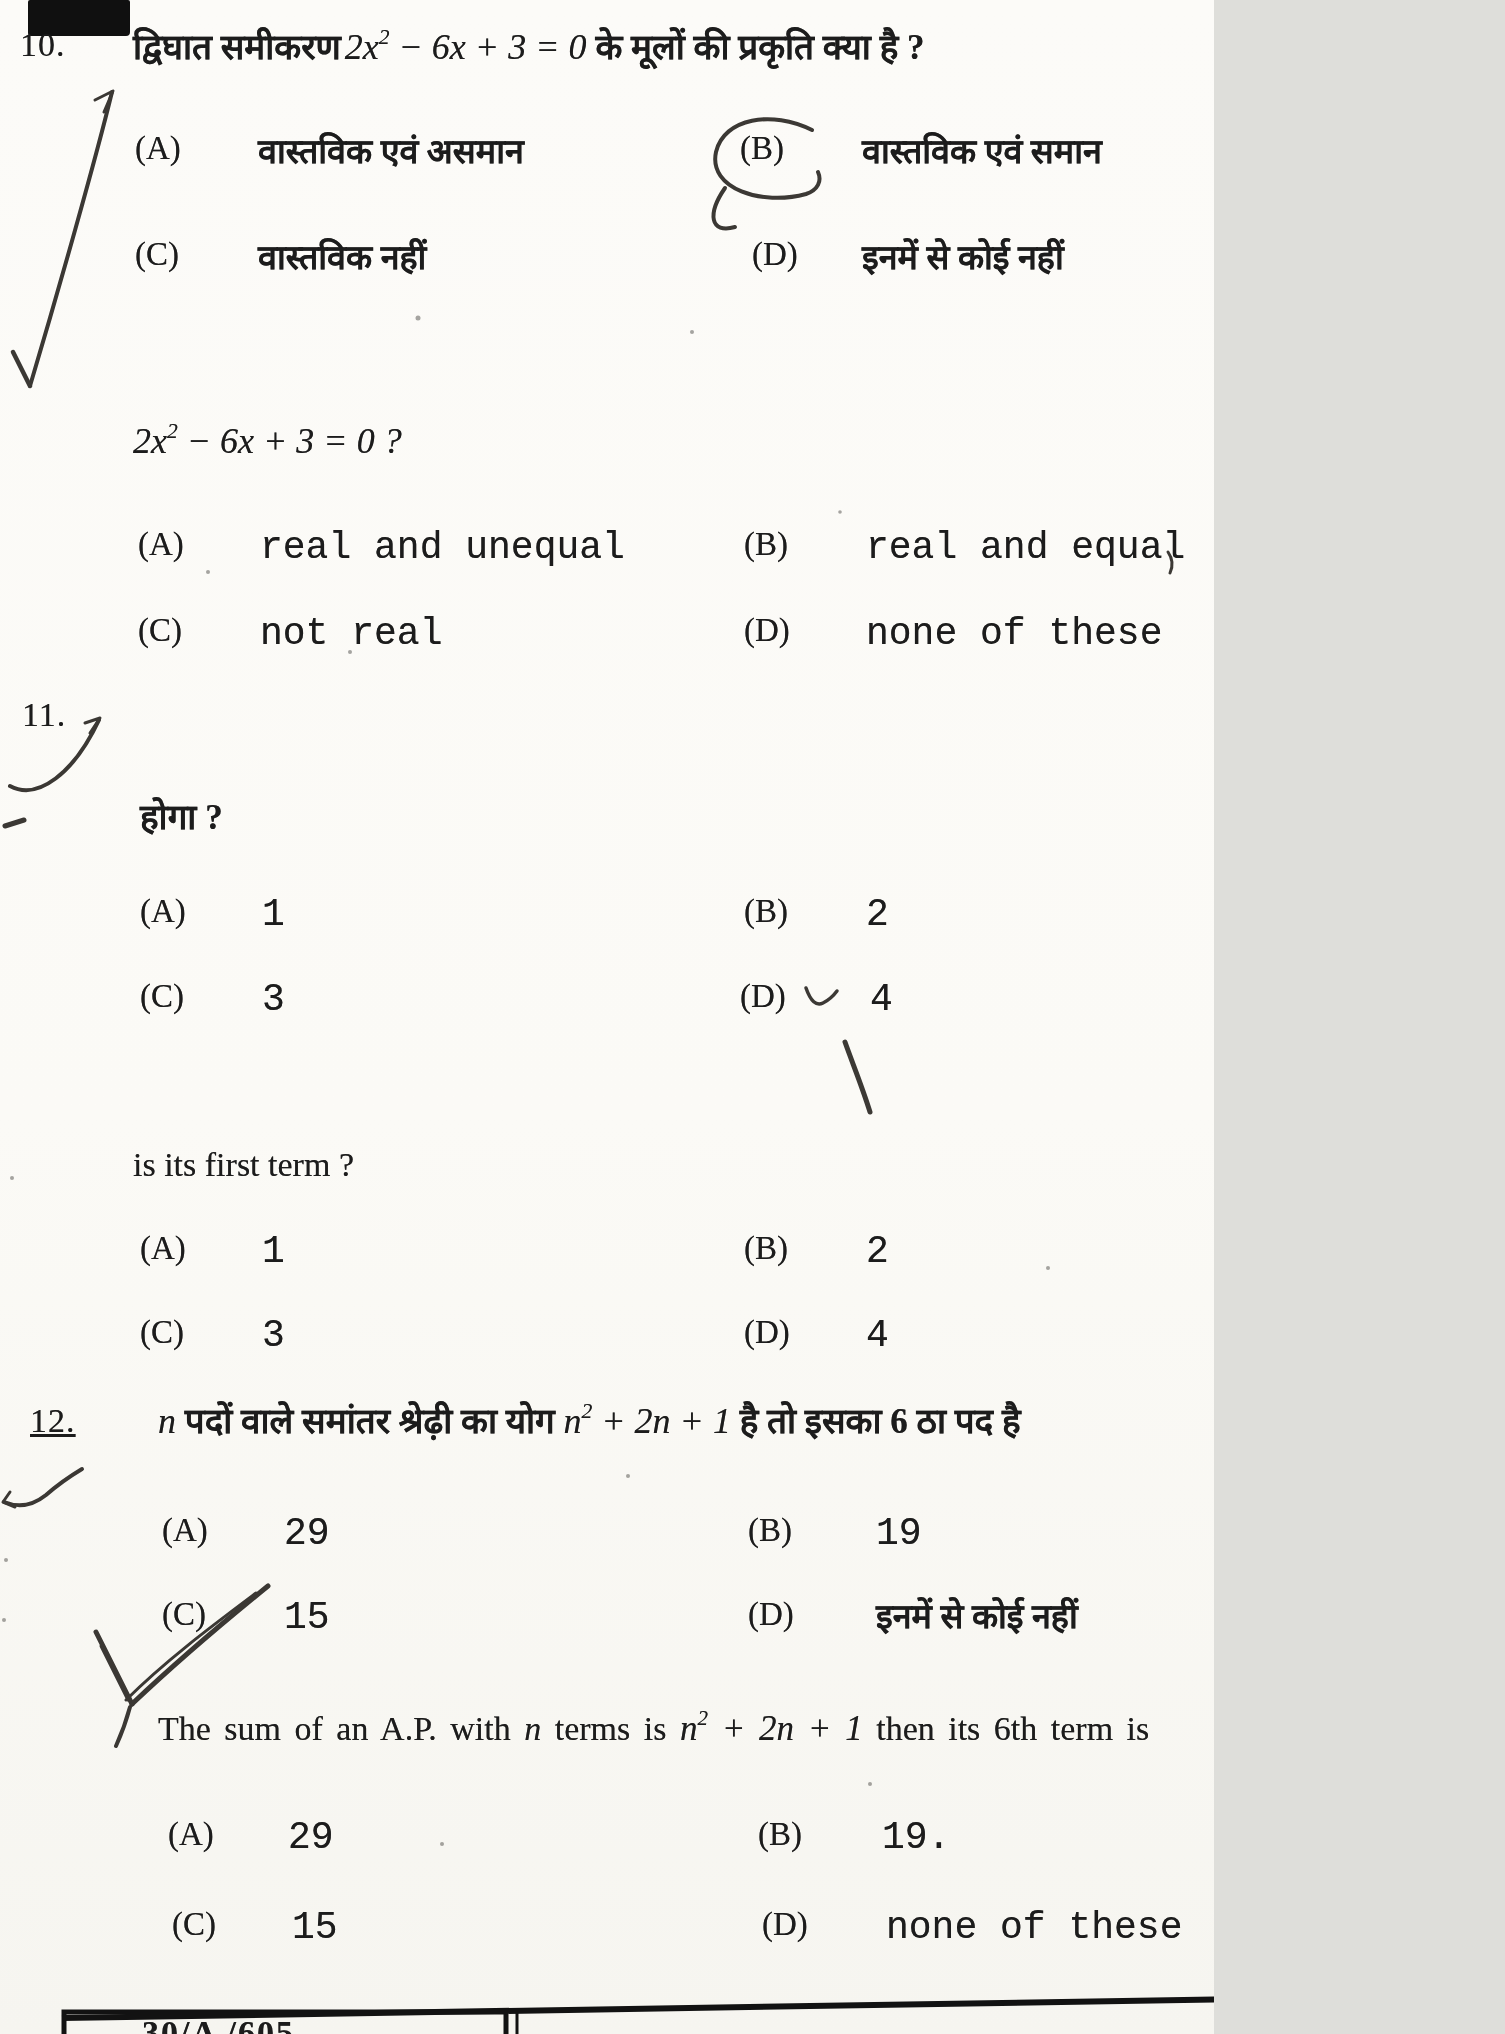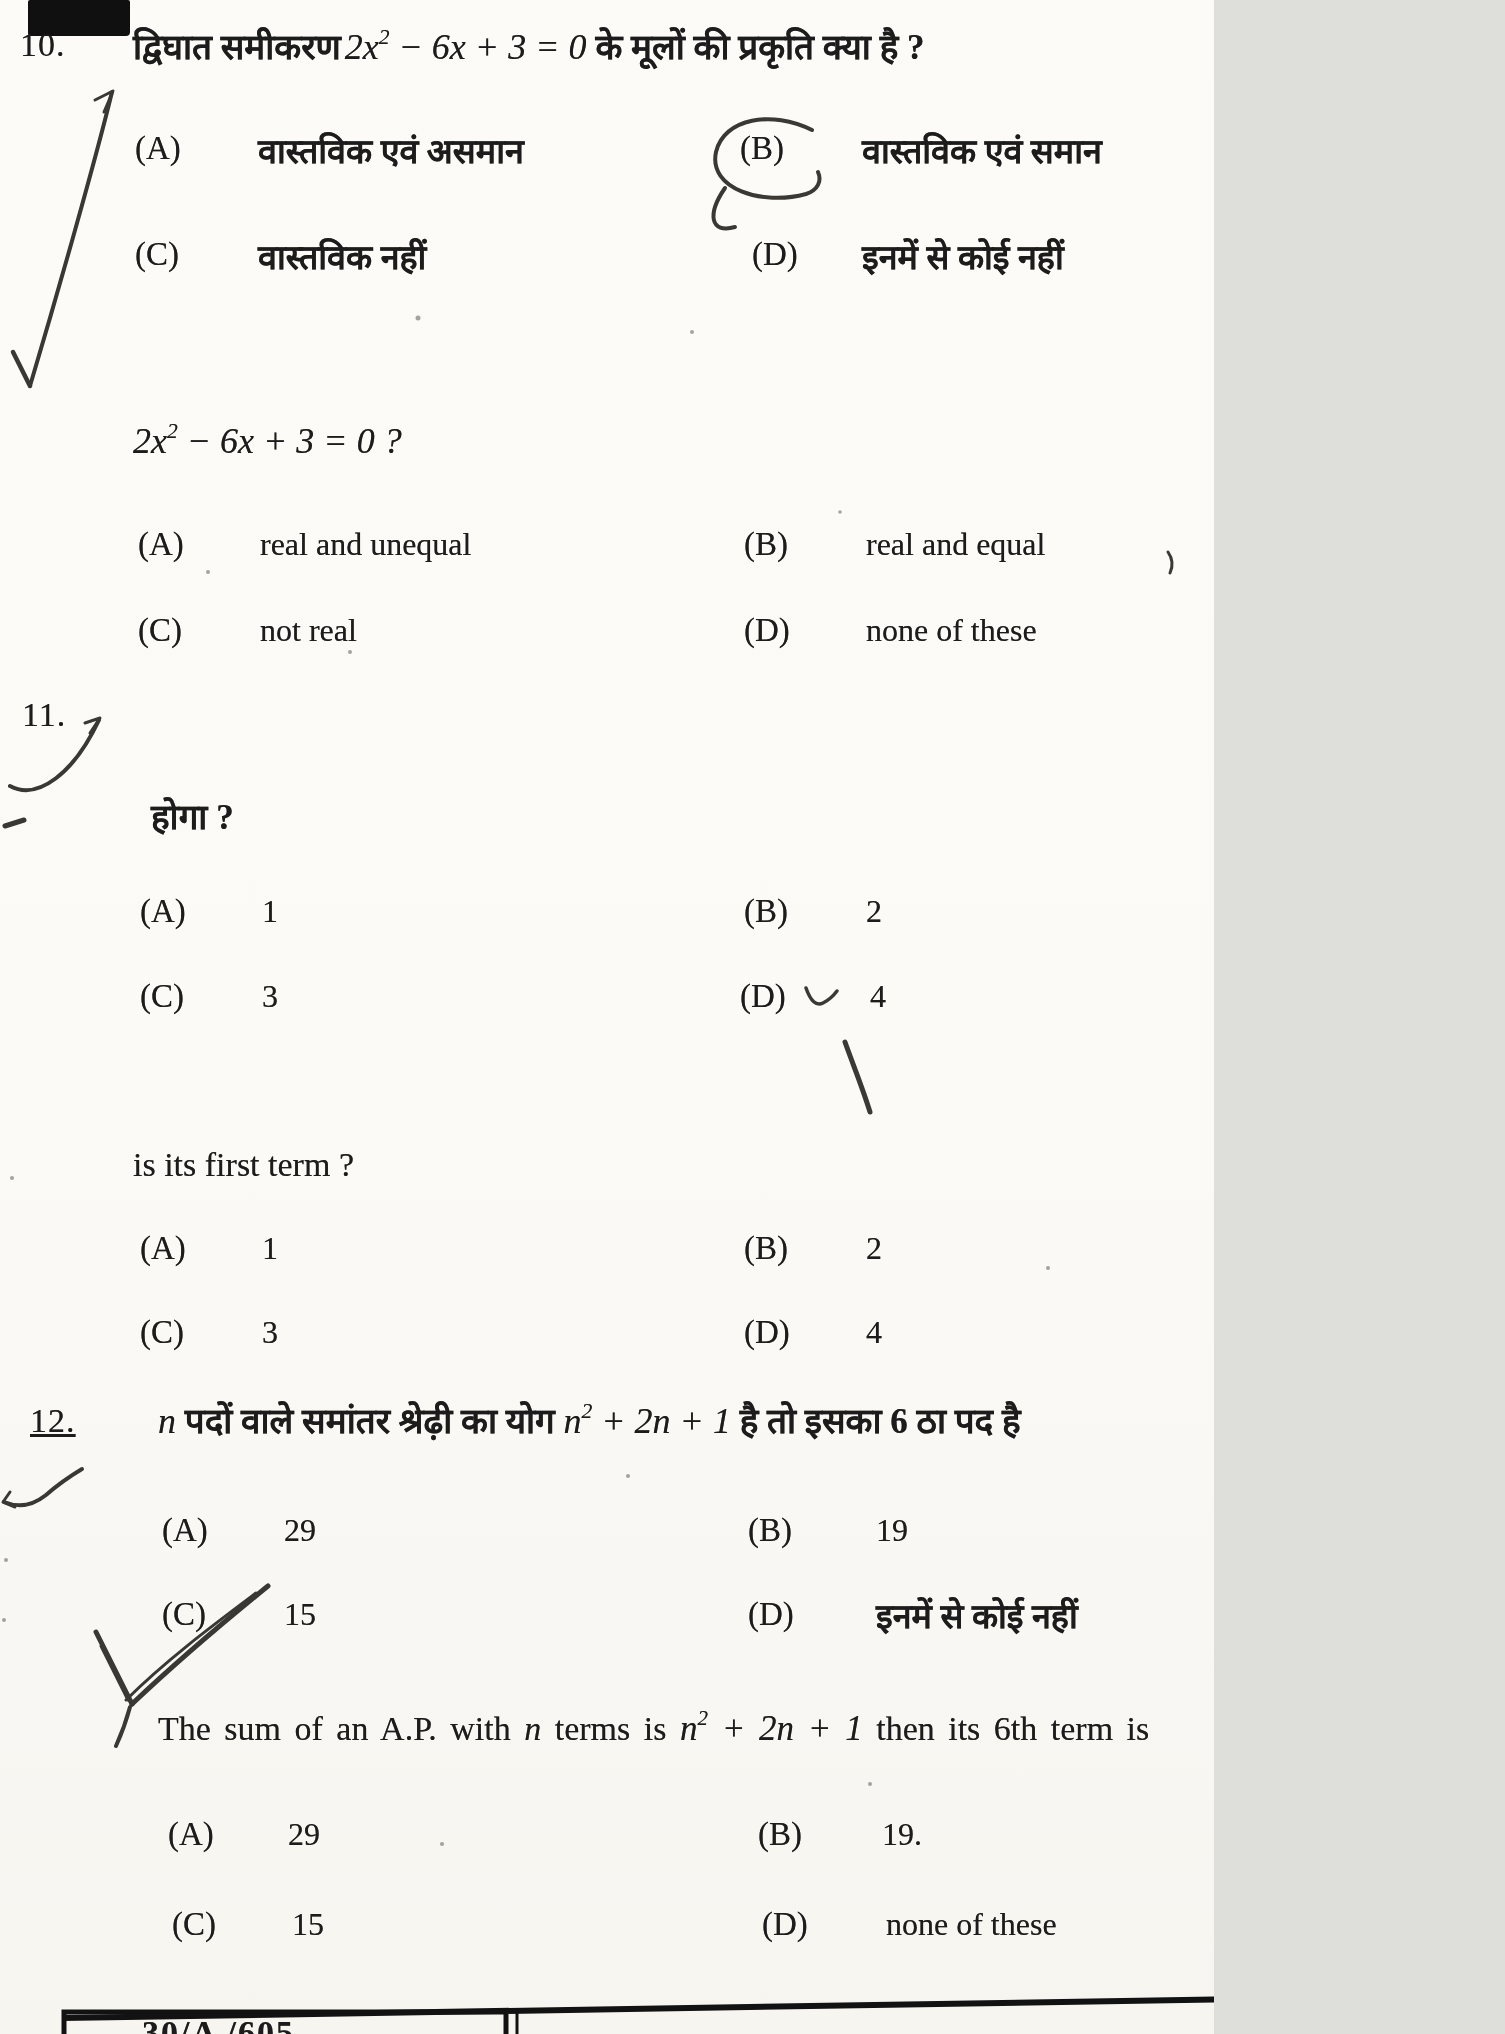--- a/index.html
+++ b/index.html
@@ -8,21 +8,21 @@
     background:linear-gradient(180deg,#fcfbf8 0%,#fbfaf6 55%,#f6f5f0 100%);
     font-family:"Liberation Serif","DejaVu Serif",serif;
     color:#1c1c1c;
   }
   .abs{position:absolute;white-space:nowrap;}
   .ink{color:#1c1c1c;text-shadow:0 0 .6px rgba(25,25,25,.65);}
   .hi{font-family:"Liberation Serif","DejaVu Serif",serif;font-weight:600;font-size:35px;}
   .en{font-family:"Liberation Serif","DejaVu Serif",serif;font-size:34px;text-align:center;}
   .qnum{font-size:34px;letter-spacing:1px;}
   .optL{font-size:33px;}
-  .optV{font-size:32px;}
+  .optV{font-size:38px;font-family:Liberation Mono, monospace;}
   .optVhi{font-size:34px;font-weight:600;}
   .math{font-style:italic;font-size:36px;}
   .math sup{font-size:.6em;font-style:italic;position:relative;top:-2px;}
   .just{white-space:normal;text-align:justify;text-align-last:justify;}
   .blackbox{position:absolute;left:28px;top:0;width:102px;height:36px;background:#101010;border-radius:2px 2px 4px 3px;}
   .annot{position:absolute;left:0;top:0;pointer-events:none;}
   .footer-box-text{font-weight:700;font-size:34px;letter-spacing:2px;}
   .pagelabel{font-size:36px;letter-spacing:1px;}
   .wsp{word-spacing:5px;}
 </style>
@@ -65,21 +65,21 @@
   <span class="abs ink optL" style="left:744px;top:526px;">(B)</span>
   <span class="abs ink optV" style="left:866px;top:526px;">real and equal</span>
 
   <span class="abs ink optL" style="left:138px;top:612px;">(C)</span>
   <span class="abs ink optV" style="left:260px;top:612px;">not real</span>
   <span class="abs ink optL" style="left:744px;top:612px;">(D)</span>
   <span class="abs ink optV" style="left:866px;top:612px;">none of these</span>
 
   <div class="abs ink qnum" style="left:22px;top:696px;">11.</div>
 
-  <div class="abs ink hi" style="left:151px;top:792px;">होगा ?</div>
+  <div class="abs ink hi" style="left:140px;top:792px;">होगा ?</div>
 
   <span class="abs ink optL" style="left:140px;top:893px;">(A)</span>
   <span class="abs ink optV" style="left:262px;top:893px;">1</span>
   <span class="abs ink optL" style="left:744px;top:893px;">(B)</span>
   <span class="abs ink optV" style="left:866px;top:893px;">2</span>
 
   <span class="abs ink optL" style="left:140px;top:978px;">(C)</span>
   <span class="abs ink optV" style="left:262px;top:978px;">3</span>
   <span class="abs ink optL" style="left:740px;top:978px;">(D)</span>
   <span class="abs ink optV" style="left:870px;top:978px;">4</span>

